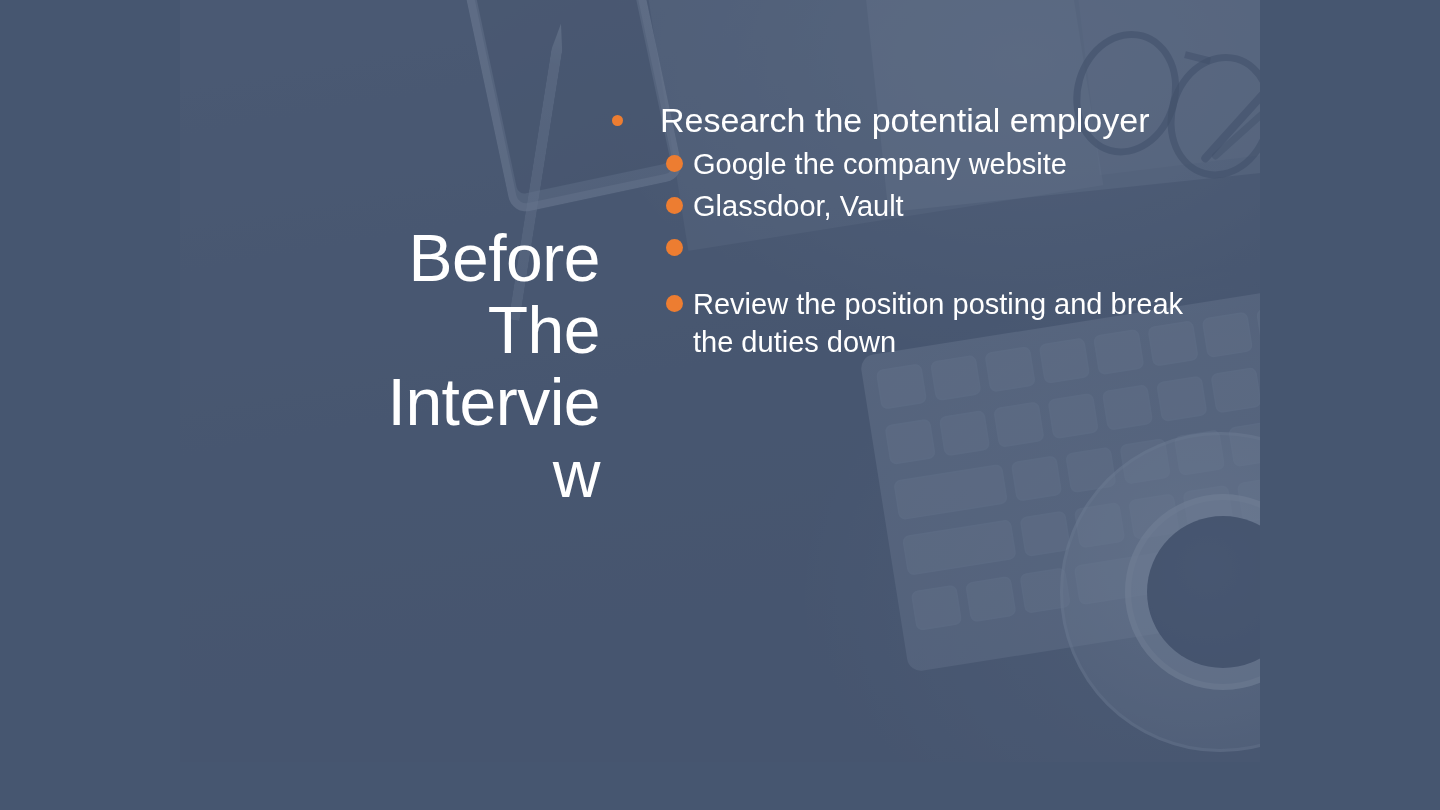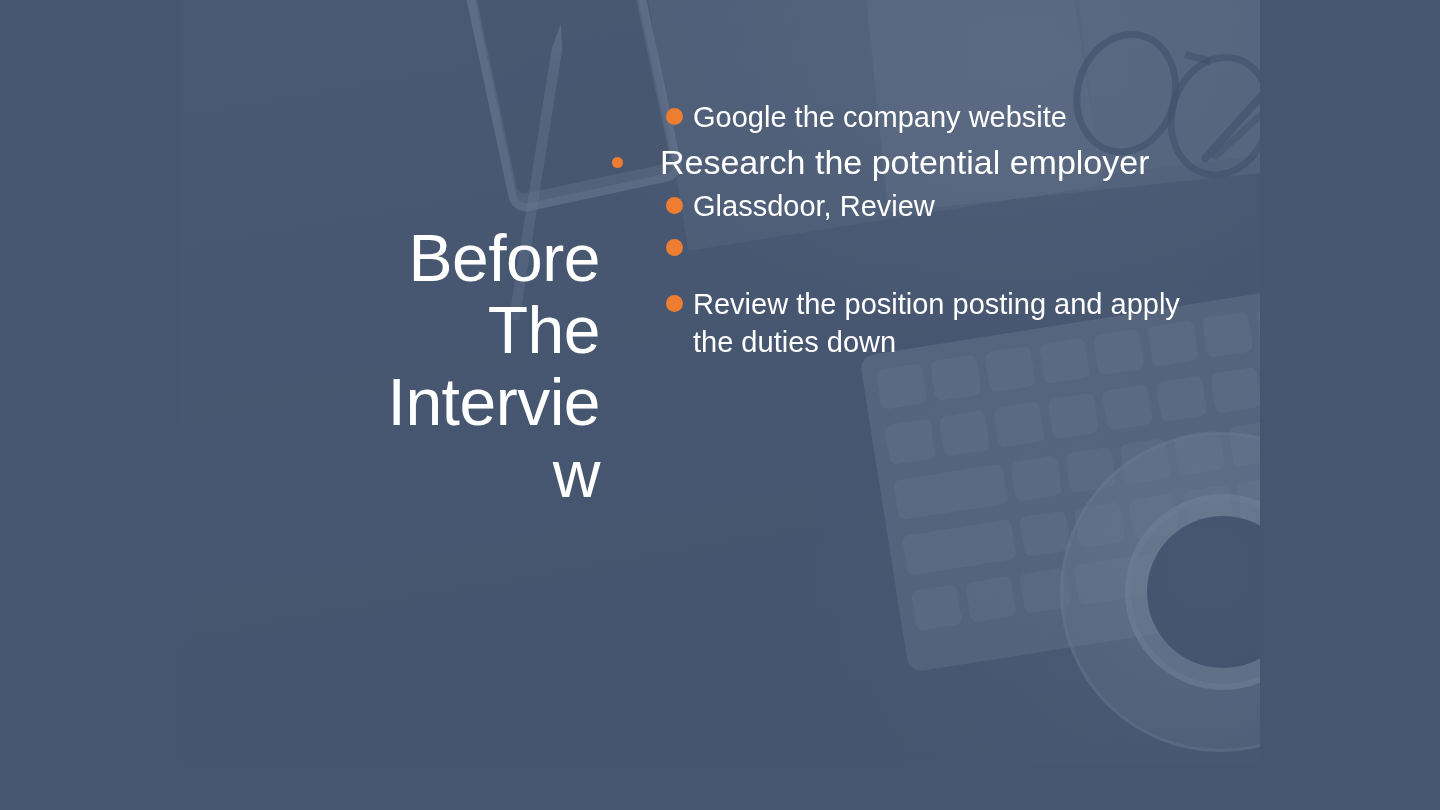--- a/index.html
+++ b/index.html
@@ -309,43 +309,43 @@
     <div class="tint"></div>
   </div>
 
   <div id="title-block">Before
 The
 Intervie
 w</div>
 
   <div id="body-block">
 
+    <div class="bullet lvl1">
+      <span class="dot"></span>
+      <span>Research the potential employer</span>
+    </div>
+
     <div class="bullet lvl2">
       <span class="dot"></span>
       <span>Google the company website</span>
     </div>
 
-    <div class="bullet lvl1">
-      <span class="dot"></span>
-      <span>Research the potential employer</span>
-    </div>
-
     <div class="bullet lvl2">
       <span class="dot"></span>
-      <span>Glassdoor, Review</span>
+      <span>Glassdoor, Vault</span>
     </div>
 
     <div class="bullet lvl2">
       <span class="dot"></span>
     </div>
 
     <div class="group-gap"></div>
 
 
     <div class="bullet lvl2">
       <span class="dot"></span>
-      <span>Review the position posting and apply the duties down</span>
+      <span>Review the position posting and break the duties down</span>
     </div>
 
 
   </div>
 
 </div>
 
 </body></html>

